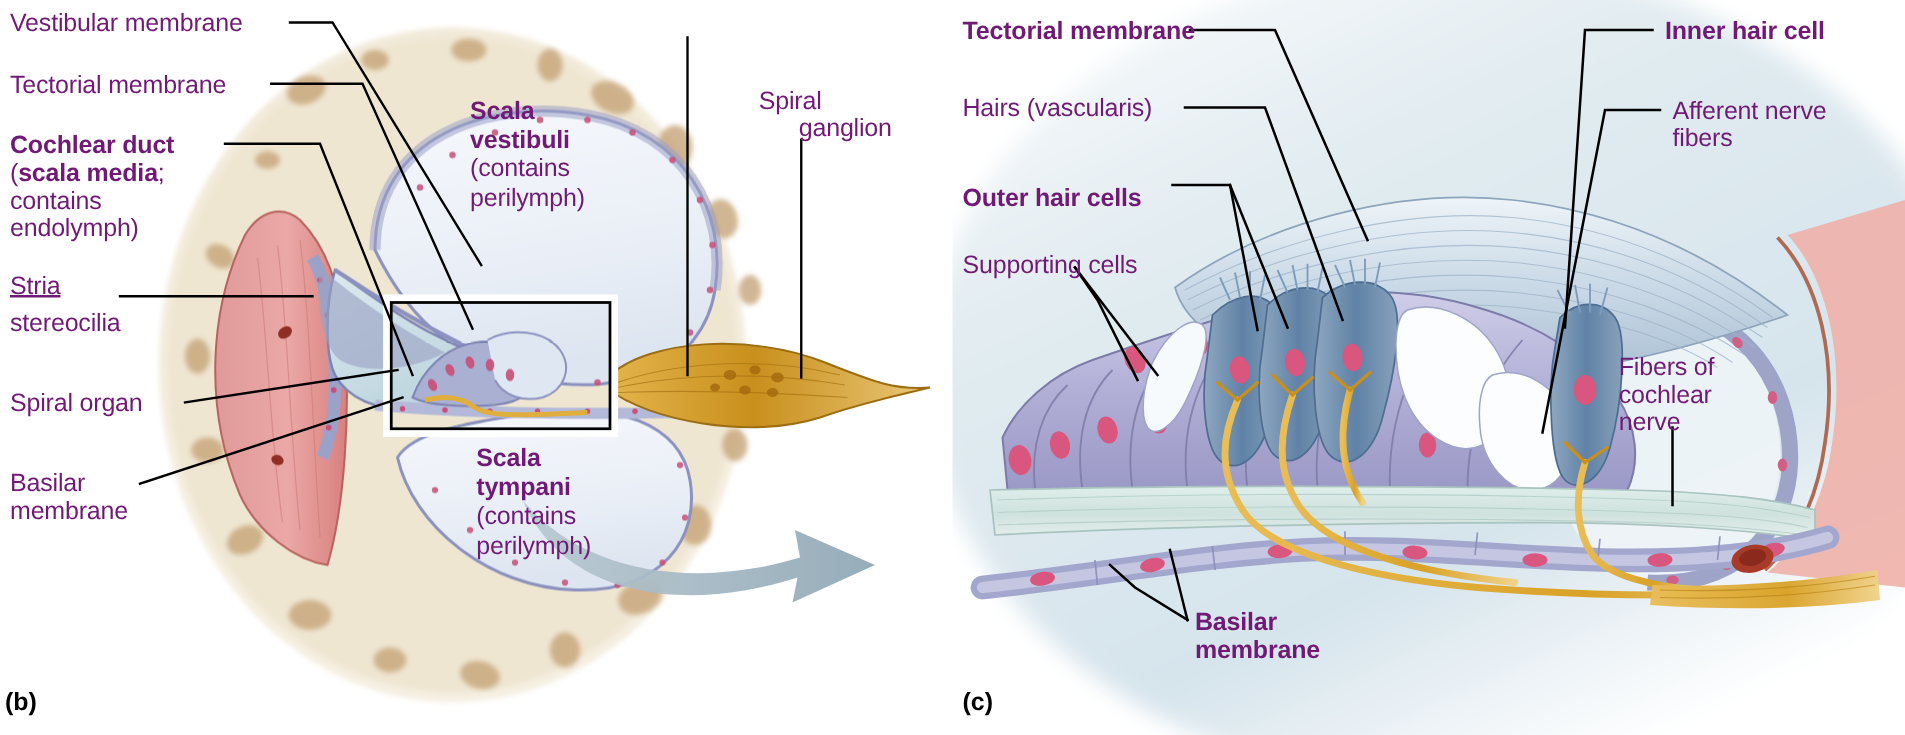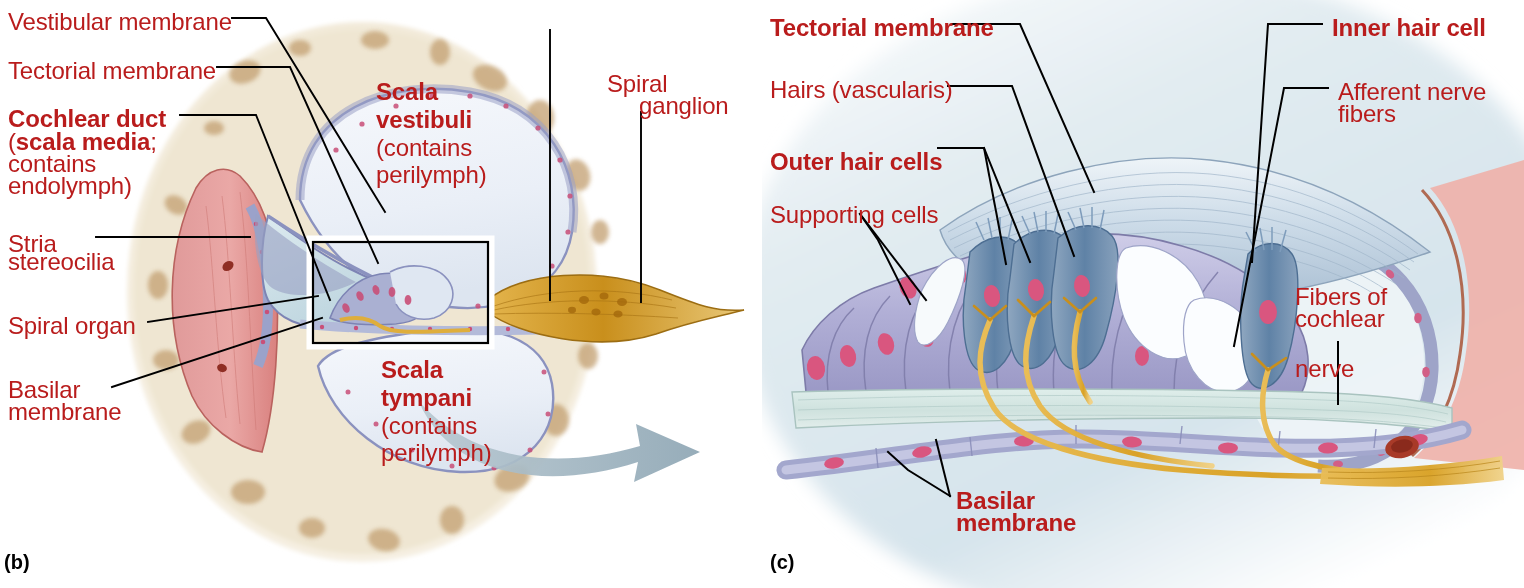--- a/index.html
+++ b/index.html
@@ -29,23 +29,23 @@
   .svg-layer {
     position: absolute;
     left: 0;
     top: 0;
     width: 100%;
     height: 100%;
   }
 
   .label {
     position: absolute;
-    font-size: 24px;
+    font-size: 20px;
     line-height: 1.16;
-    color: #b91c1c;
+    color: #701a75;
     white-space: pre;
     letter-spacing: -0.15px;
   }
   .label.bold { font-weight: bold; }
   .label.ital  { font-weight: bold; }
 
   .panel-letter {
     position: absolute;
     font-size: 20px;
     font-weight: bold;
@@ -275,21 +275,21 @@
     </svg>
 
     <div class="label" style="left:8px; top:8px;">Vestibular membrane</div>
     <div class="label" style="left:8px; top:57px;">Tectorial membrane</div>
 
     <div class="label bold" style="left:8px; top:105px;">Cochlear duct</div>
     <div class="label rich" style="left:8px; top:128px;">(<b>scala media</b>;</div>
     <div class="label" style="left:8px; top:150px;">contains</div>
     <div class="label" style="left:8px; top:172px;">endolymph)</div>
 
-    <div class="label" style="left:8px; top:230px;">Stria</div>
+    <div class="label" style="left:8px; top:218px;text-decoration:underline;">Stria</div>
     <div class="label" style="left:8px; top:248px;">stereocilia</div>
 
     <div class="label" style="left:8px; top:312px;">Spiral organ</div>
 
     <div class="label" style="left:8px; top:376px;">Basilar</div>
     <div class="label" style="left:8px; top:398px;">membrane</div>
 
     <div class="label" style="left:607px; top:70px;">Spiral</div>
     <div class="label" style="left:607px; top:92px;margin-left:32px;">ganglion</div>
 
@@ -565,21 +565,21 @@
     <div class="label" style="left:8px; top:76px;">Hairs (vascularis)</div>
     <div class="label bold" style="left:8px; top:148px;">Outer hair cells</div>
     <div class="label" style="left:8px; top:201px;">Supporting cells</div>
 
     <div class="label bold" style="left:570px; top:14px;">Inner hair cell</div>
     <div class="label" style="left:576px; top:78px;">Afferent nerve</div>
     <div class="label" style="left:576px; top:100px;">fibers</div>
 
     <div class="label" style="left:533px; top:283px;">Fibers of</div>
     <div class="label" style="left:533px; top:305px;">cochlear</div>
-    <div class="label" style="left:533px; top:327px;margin-top:28px;">nerve</div>
+    <div class="label" style="left:533px; top:327px;">nerve</div>
 
     <div class="label bold" style="left:194px; top:487px;">Basilar</div>
     <div class="label bold" style="left:194px; top:509px;">membrane</div>
 
     <div class="panel-letter" style="left:8px; top:551px;">(c)</div>
   </div>
 
 </div>
 
 </body></html>

